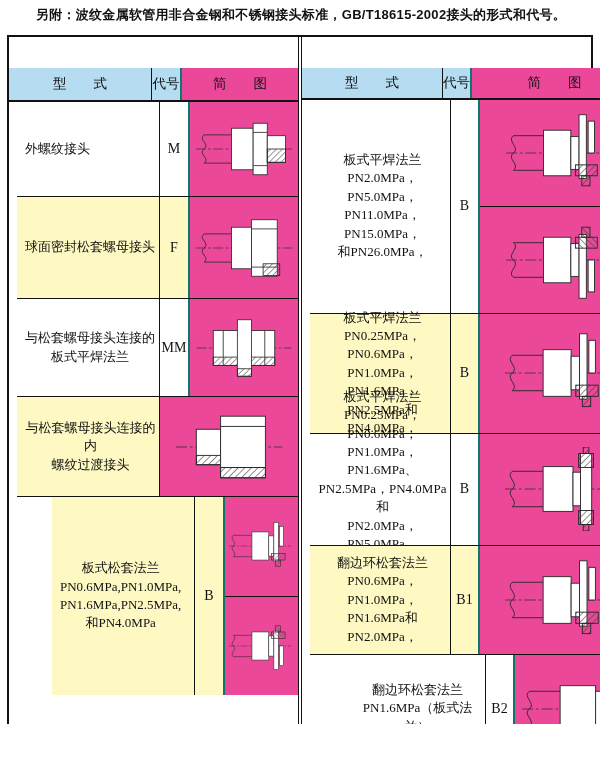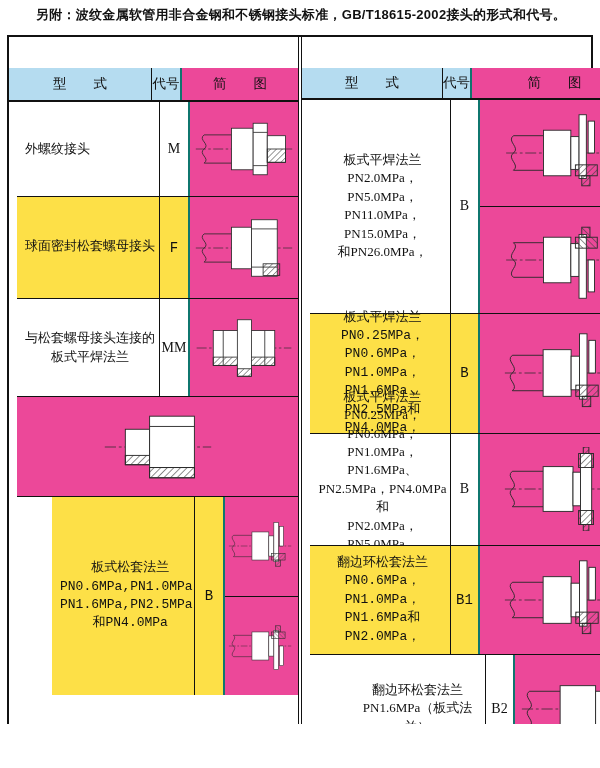--- a/index.html
+++ b/index.html
@@ -20,21 +20,21 @@
         padding:4px 3px 4px 8px;font-size:13px;line-height:1.42;white-space:pre-line;}
   .code{width:30px;border-right:2px solid #0f766e;display:flex;align-items:center;
         justify-content:center;font-size:14px;}
   .right .type{width:141px;}
   .right .code{width:29px;}
   .diag{flex:1;display:flex;align-items:center;justify-content:center;background:#ec4899;overflow:hidden;}
   .diag.split{flex-direction:column;align-items:stretch;justify-content:flex-start;padding:0;}
   .sub{flex:1;display:flex;align-items:center;justify-content:center;box-sizing:border-box;}
   .sub + .sub{border-top:1px solid #111;}
   .hcell{display:flex;align-items:center;justify-content:center;font-size:13.5px;white-space:pre;}
-  .hl .type,.hl .code{background:#fde047;font-family:Liberation Mono, monospace;}
+  .hl .type,.hl .code{background:#fef9c3;}
   .hrow .type,.hrow .code{background:#b5dcf0;padding:0;}
   .dsvg{width:122px;height:84px;}
   .sub .dsvg{height:82px;}
 </style>
 </head>
 <body>
 
 <svg width="0" height="0" style="position:absolute" aria-hidden="true">
   <defs>
     <pattern id="hat" width="5" height="5" patternUnits="userSpaceOnUse" patternTransform="rotate(45)">
@@ -172,20 +172,22 @@
 板式平焊法兰</div>
         <div class="cell code">MM</div>
         <div class="cell diag">
           <svg class="dsvg" viewBox="0 0 130 90">
               <use href="#sym-mm"></use>
             </svg>
         </div>
       </div>
 
       <div class="row hl" style="height:100px">
+        <div class="cell type">与松套螺母接头连接的内
+螺纹过渡接头</div>
         <div class="cell diag">
           <svg class="dsvg" viewBox="0 0 130 90">
               <use href="#sym-mf"></use>
             </svg>
         </div>
       </div>
 
 
       <div class="row hl" style="height:198px">
         <div class="cell type">板式松套法兰

